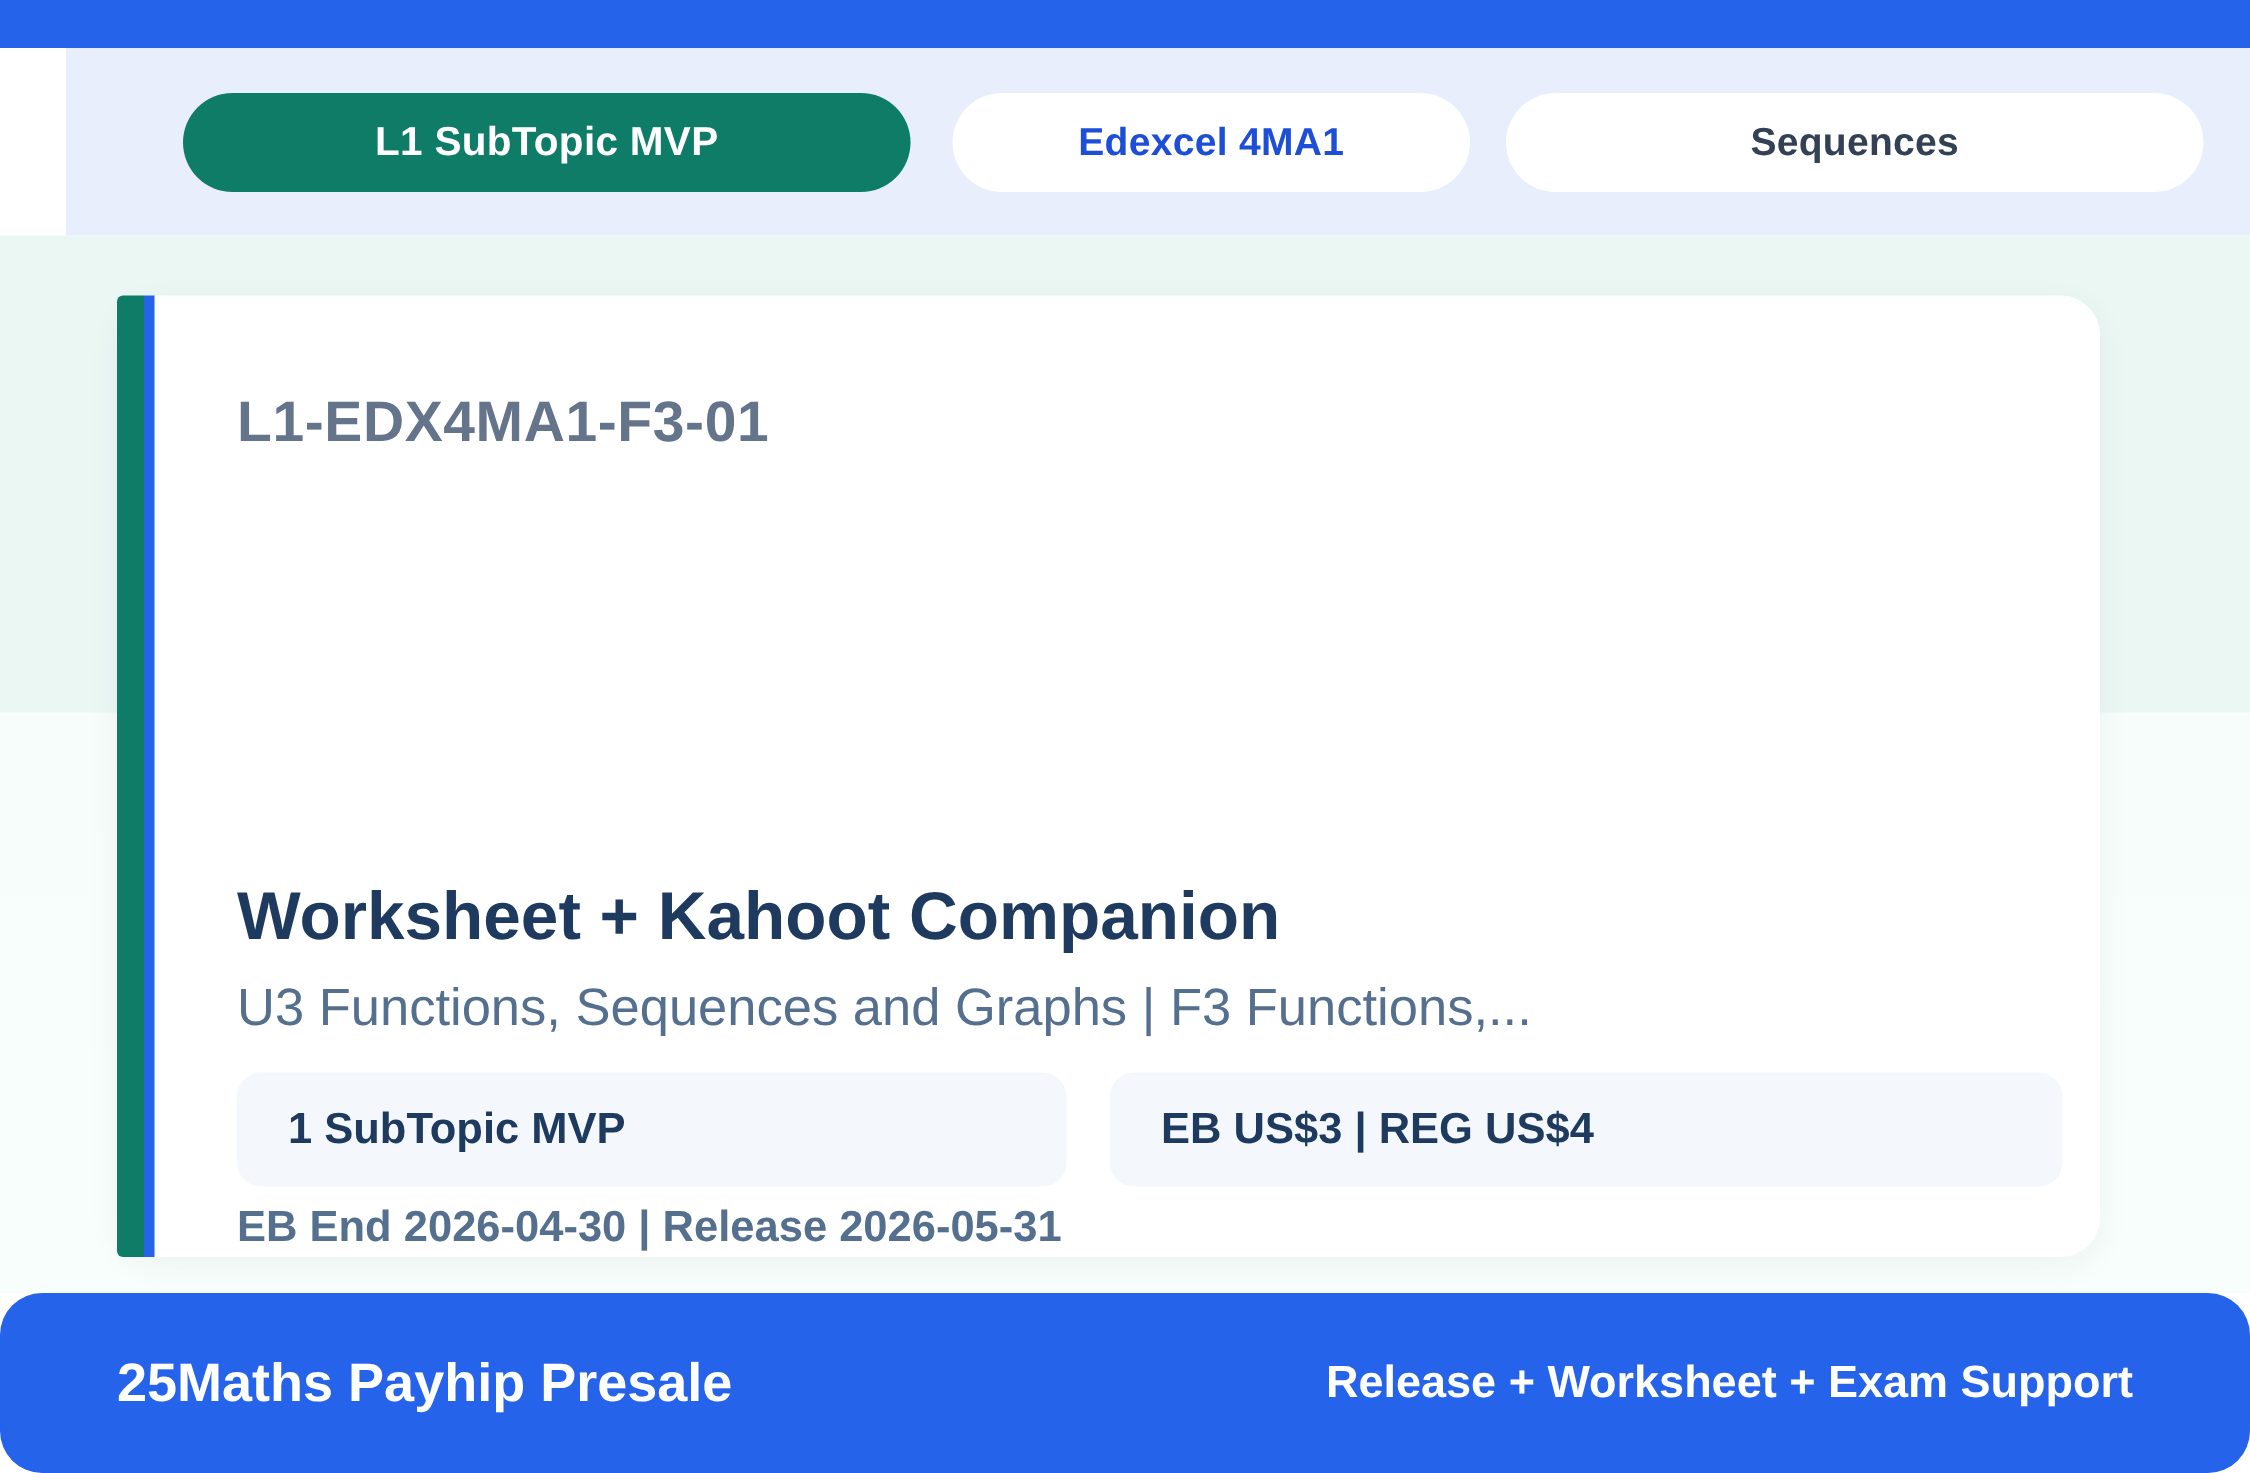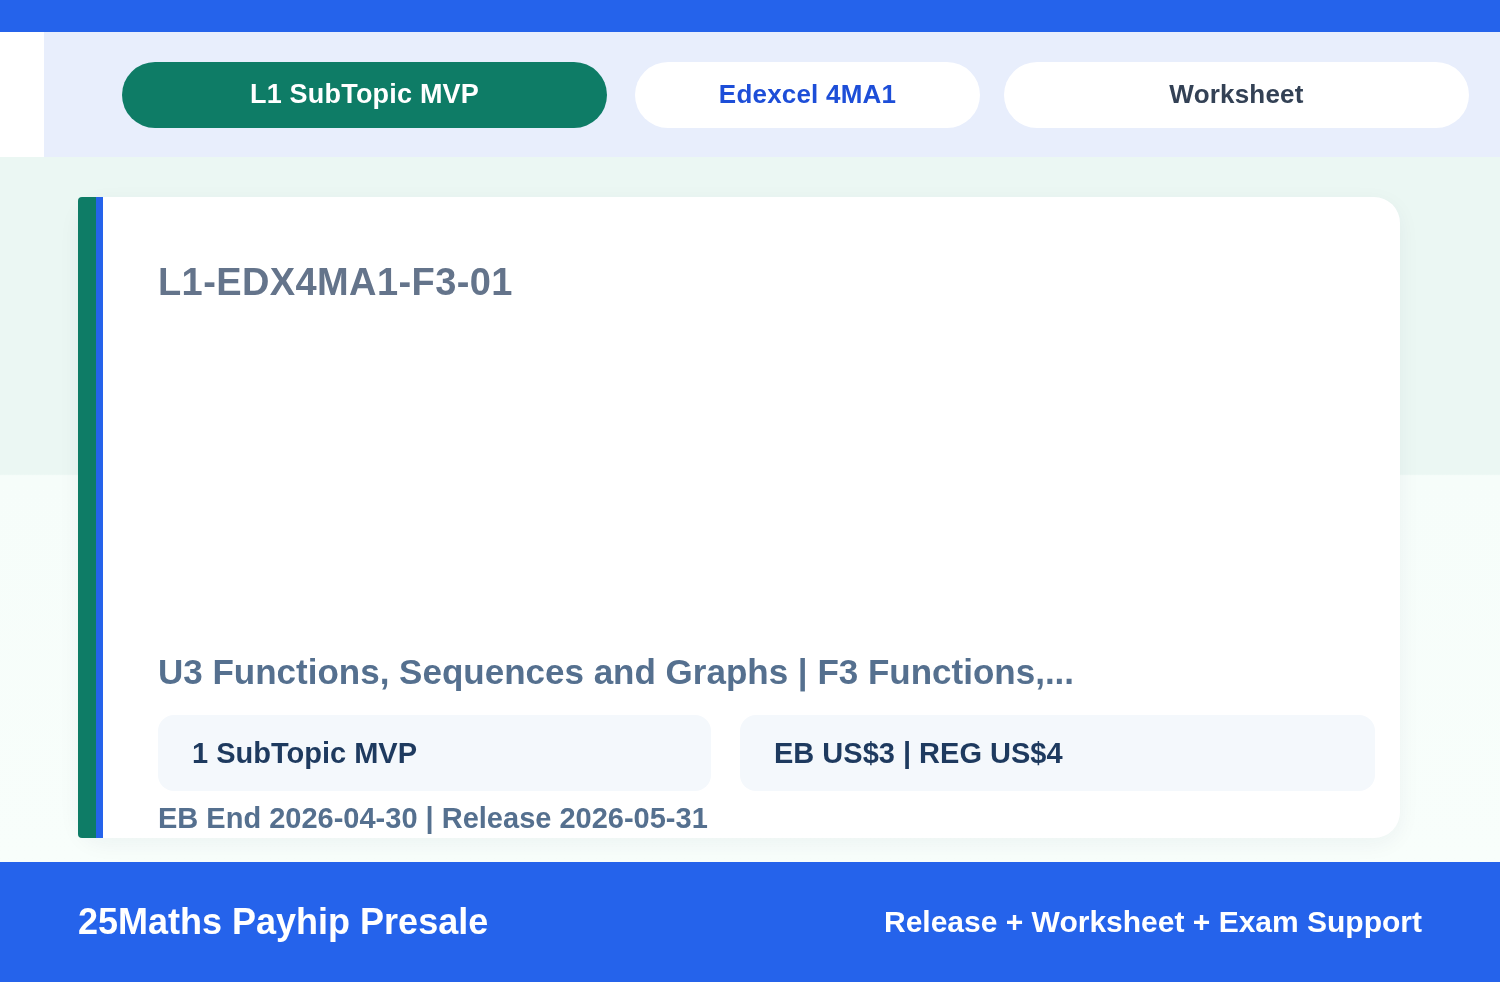--- a/index.html
+++ b/index.html
@@ -162,21 +162,21 @@
     font-weight: bold;
     color: #1E3A5F;
     white-space: nowrap;
   }
 
   .breadcrumb {
     position: absolute;
     top: 455px;
     left: 0;
     font-size: 35px;
-    font-weight: bold;
+    font-weight: normal;
     color: #55708F;
     white-space: nowrap;
   }
 
   .pill-row {
     position: absolute;
     top: 518px;
     left: 0;
     width: 1215px;
     height: 76px;
@@ -215,20 +215,21 @@
     position: absolute;
     left: 0;
     top: 862px;
     width: 1500px;
     height: 120px;
     background: #2563EB;
     display: flex;
     align-items: center;
     box-sizing: border-box;
     padding: 0 78px;
+    border-radius: 28px;
   }
   .footer-left {
     font-size: 36px;
     font-weight: bold;
     color: #ffffff;
     white-space: nowrap;
   }
   .footer-right {
     margin-left: auto;
     font-size: 30px;
@@ -240,34 +241,35 @@
 </head>
 <body>
 
 <div class="poster">
 
   <div class="top-strip"></div>
 
   <div class="chip-band">
     <div class="chip chip-primary">L1 SubTopic MVP</div>
     <div class="chip chip-secondary">Edexcel 4MA1</div>
-    <div class="chip chip-tertiary">Worksheet</div>
+    <div class="chip chip-tertiary">Sequences</div>
   </div>
 
   <div class="body-bg"></div>
 
   <div class="card">
     <div class="accent-teal"></div>
     <div class="accent-blue"></div>
 
     <div class="card-inner">
 
       <div class="code-line">L1-EDX4MA1-F3-01</div>
 
 
+      <div class="sub-title">Worksheet + Kahoot Companion</div>
 
       <div class="breadcrumb">U3 Functions, Sequences and Graphs | F3 Functions,...</div>
 
       <div class="pill-row">
         <div class="pill pill-left">1 SubTopic MVP</div>
         <div class="pill pill-right">EB US$3 | REG US$4</div>
       </div>
 
       <div class="dates-line">EB End 2026-04-30 | Release 2026-05-31</div>
 

